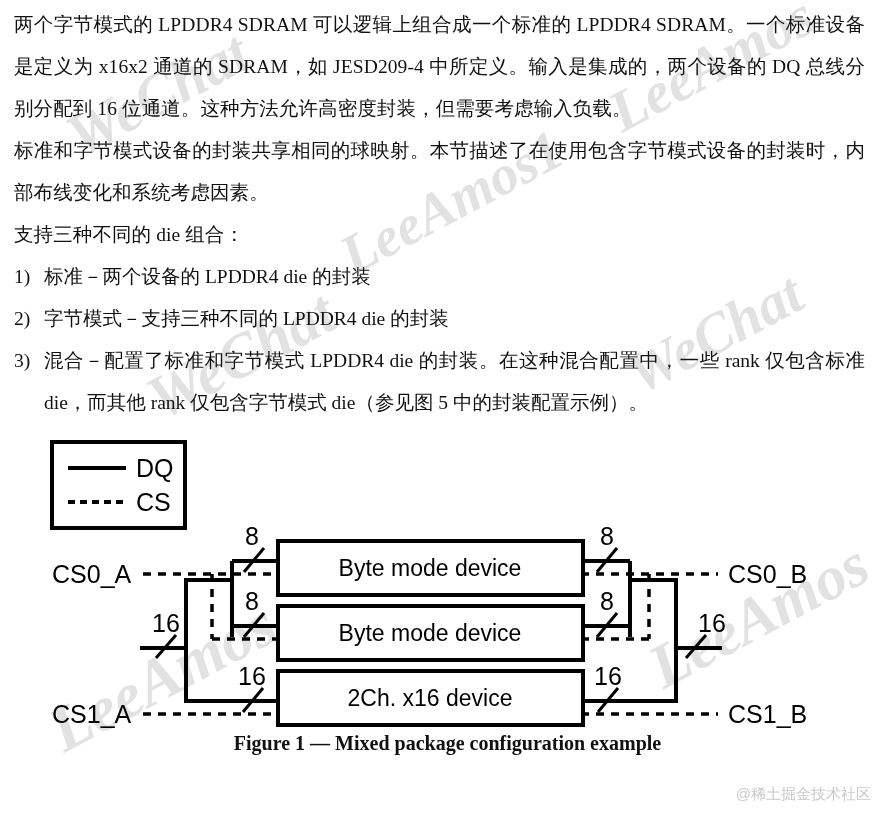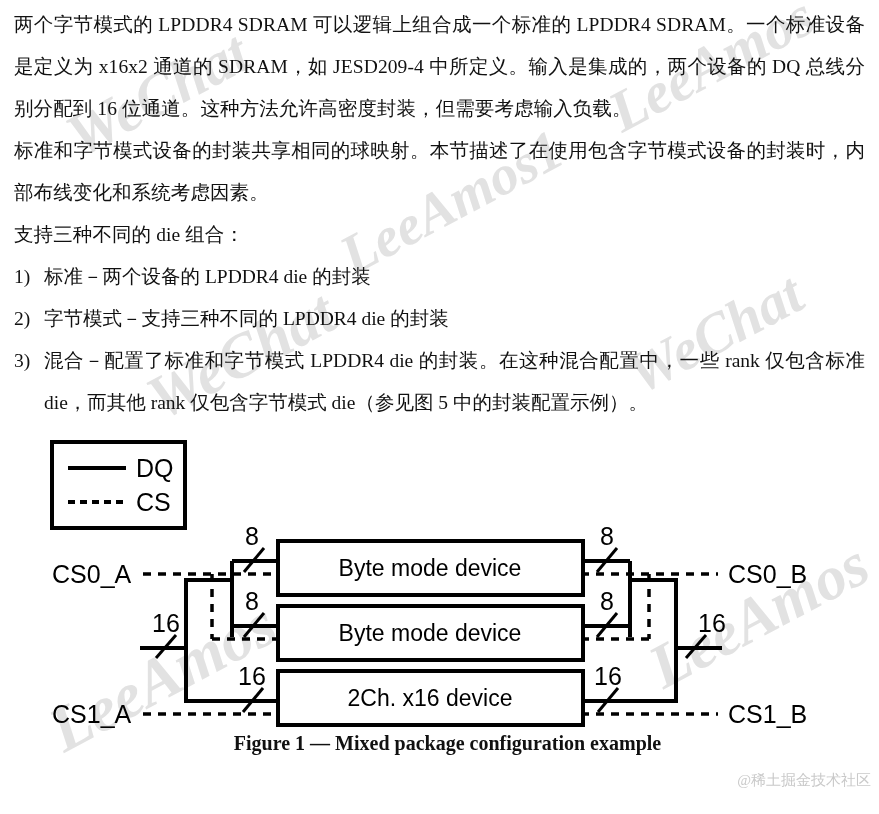--- a/index.html
+++ b/index.html
@@ -93,25 +93,25 @@
     text-align: center;
     font-weight: 700;
     font-size: 20px;
     font-family: "Liberation Serif", "DejaVu Serif", serif;
     margin-top: 2px;
     padding-left: 16px;
   }
   .site-wm {
     position: absolute;
     right: 8px;
-    bottom: 24px;
+    bottom: 10px;
     z-index: 3;
     color: #c9c9c9;
     font-size: 15px;
-    font-family: Liberation Serif, serif;
+    font-family: Liberation Sans, sans-serif;
     white-space: nowrap;
   }
   text.dg {
     font-family: "Liberation Sans", "DejaVu Sans", sans-serif;
     fill: #000000;
   }
 </style>
 </head>
 <body>
 

